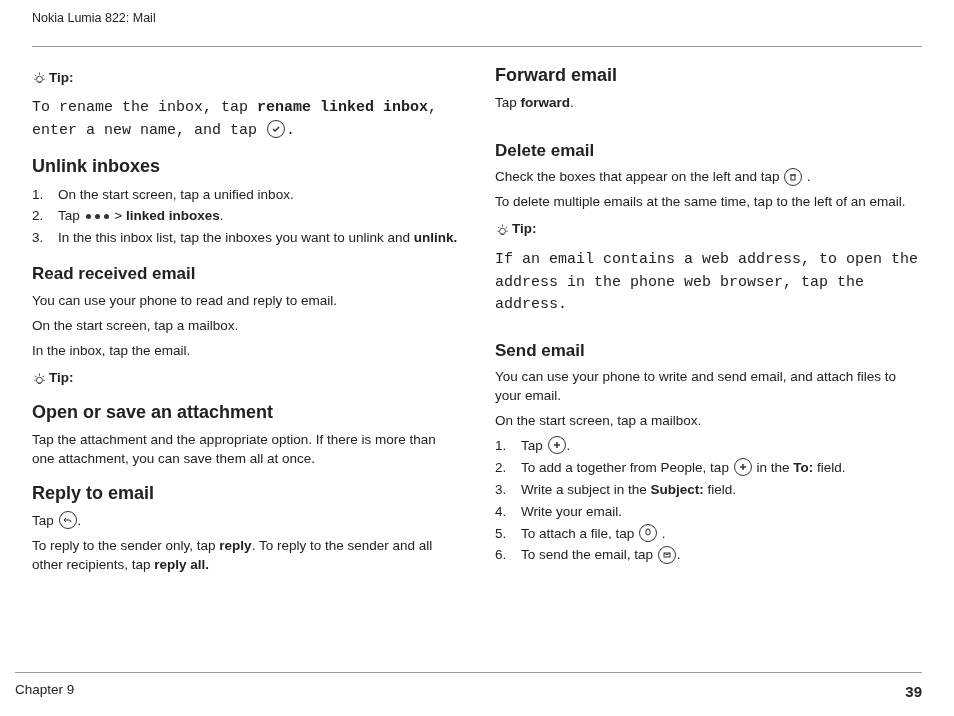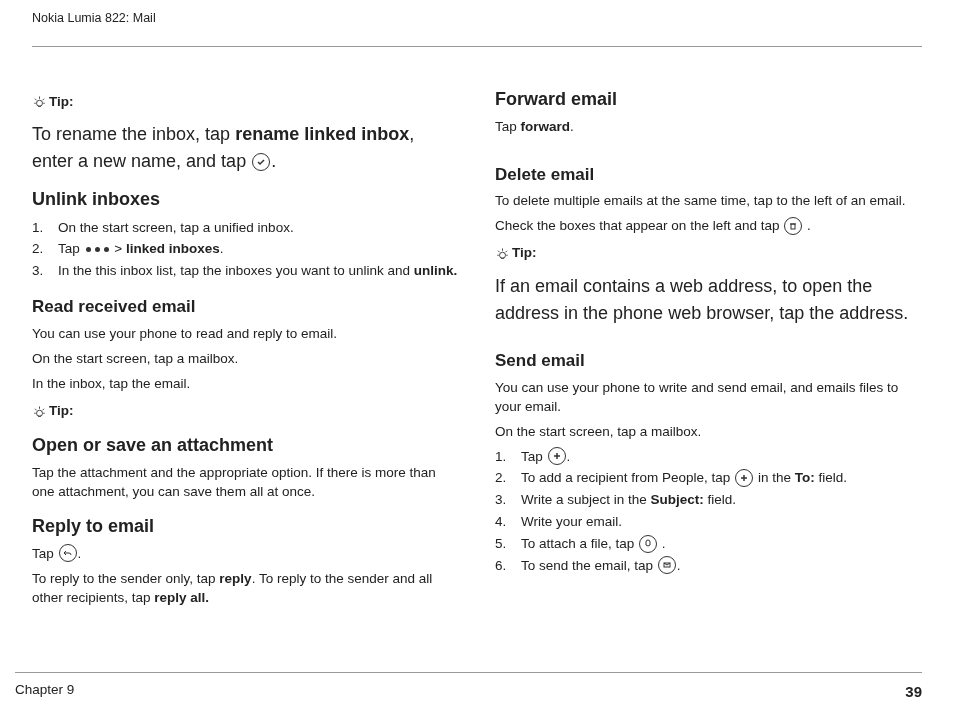--- a/index.html
+++ b/index.html
@@ -23,21 +23,21 @@
   }
   .header-rule {
     border: none;
     border-top: 1px solid #999;
     margin-bottom: 14px;
   }
   .columns {
     display: flex;
     gap: 36px;
   }
-  .col { flex: 1; margin-top: 24px; }
+  .col { flex: 1; }
   .tip-label {
     font-weight: 700;
     margin: 8px 0 10px 0;
     display: flex;
     align-items: center;
     gap: 2px;
   }
   .tip-icon {
     display: inline-flex;
     align-items: center;
@@ -48,23 +48,24 @@
     font-size: 17px;
     margin: 14px 0 6px 0;
   }
   .section-title-sub {
     font-weight: 700;
     font-size: 18px;
     margin: 12px 0 6px 0;
   }
   p { margin: 6px 0; }
   .tip-text {
-    font-size: 18px;
+    font-size: 15px;
     margin: 4px 0 12px 0;
     line-height: 1.5;
+    font-family: Liberation Mono, monospace;
   }
   ol {
     padding-left: 0;
     margin: 6px 0 8px 0;
     list-style: none;
     counter-reset: item;
   }
   ol li {
     counter-increment: item;
     padding-left: 26px;
@@ -206,62 +207,62 @@
       </p>
     </div>
 
     <div class="col">
       <div class="section-title-sub" style="margin-top:2px">Forward email</div>
       <p>
         <span>Tap </span><span class="bold">forward</span><span>.</span>
       </p>
 
       <div class="section-title" style="margin-top:26px">Delete email</div>
-      <p>To delete multiple emails at the same time, tap to the left of an email.</p>
       <p>
         <span>Check the boxes that appear on the left and tap </span><span class="inline-icon circle-icon">
             <svg width="10" height="10" viewBox="0 0 10 10">
               <rect x="3" y="3" width="4" height="5" fill="none" stroke="#333" stroke-width="1"></rect>
               <line x1="2" y1="3" x2="8" y2="3" stroke="#333" stroke-width="1"></line>
             </svg>
           </span><span> .</span>
       </p>
+      <p>To delete multiple emails at the same time, tap to the left of an email.</p>
 
       <div class="tip-label">
         <span class="tip-icon">
           <svg width="15" height="15" viewBox="0 0 20 20">
               <g stroke="#333" stroke-width="1.2" fill="none">
                 <circle cx="10" cy="11" r="4"></circle>
                 <line x1="10" y1="2" x2="10" y2="5"></line>
                 <line x1="4" y1="5" x2="6" y2="7"></line>
                 <line x1="16" y1="5" x2="14" y2="7"></line>
                 <line x1="3" y1="11" x2="5" y2="11"></line>
                 <line x1="17" y1="11" x2="15" y2="11"></line>
                 <line x1="8" y1="15" x2="12" y2="15"></line>
               </g>
             </svg>
         </span>
         <span>Tip:</span>
       </div>
       <p class="tip-text">If an email contains a web address, to open the address in the phone web browser, tap the address.</p>
 
       <div class="section-title" style="margin-top:22px">Send email</div>
-      <p>You can use your phone to write and send email, and emails files to your email.</p>
+      <p>You can use your phone to write and send email, and attach files to your email.</p>
       <p>On the start screen, tap a mailbox.</p>
       <ol>
         <li>
           <span>Tap </span><span class="inline-icon circle-icon">
               <svg width="10" height="10" viewBox="0 0 10 10">
                 <line x1="5" y1="2" x2="5" y2="8" stroke="#333" stroke-width="1.5"></line>
                 <line x1="2" y1="5" x2="8" y2="5" stroke="#333" stroke-width="1.5"></line>
               </svg>
             </span><span>.</span>
         </li>
         <li>
-          <span>To add a recipient from People, tap </span><span class="inline-icon circle-icon">
+          <span>To add a together from People, tap </span><span class="inline-icon circle-icon">
               <svg width="10" height="10" viewBox="0 0 10 10">
                 <line x1="5" y1="2" x2="5" y2="8" stroke="#333" stroke-width="1.5"></line>
                 <line x1="2" y1="5" x2="8" y2="5" stroke="#333" stroke-width="1.5"></line>
               </svg>
             </span><span> in the </span><span class="bold">To:</span><span> field.</span>
         </li>
         <li>
           <span>Write a subject in the </span><span class="bold">Subject:</span><span> field.</span>
         </li>
         <li>Write your email.</li>

